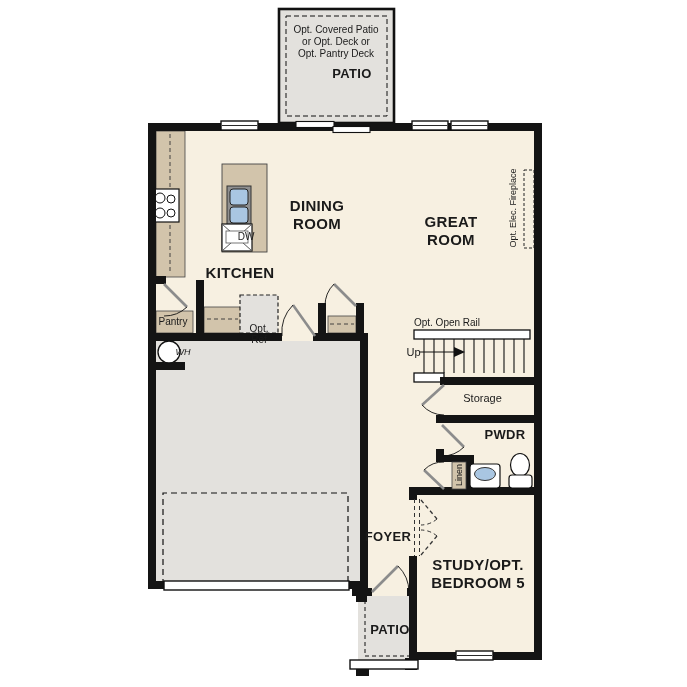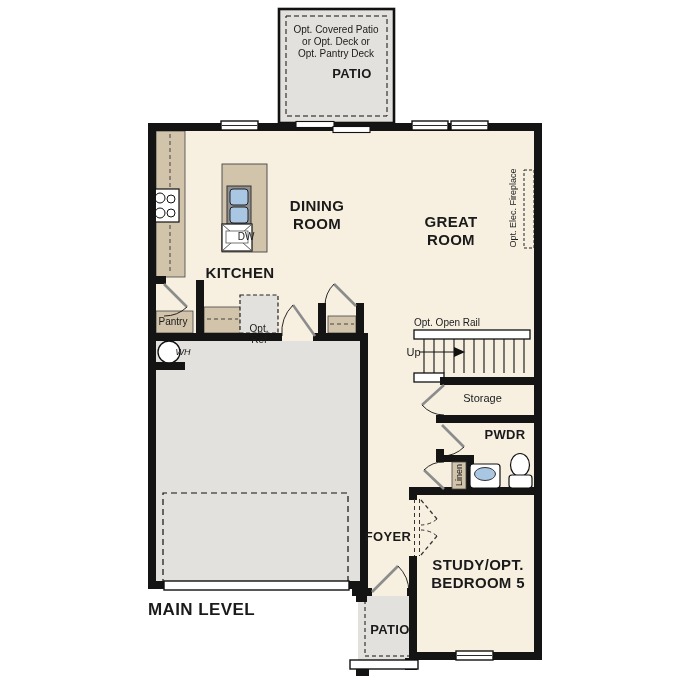--- a/index.html
+++ b/index.html
@@ -225,15 +225,14 @@
 <div class="lbl s10" style="left:237px;top:237px;padding-left:18px;">DW</div>
 
 
 <div class="lbl b s13" style="left:388px;top:537px;">FOYER</div>
 <div class="lbl b s15" style="left:478px;top:574px;">
   <span>STUDY/OPT.</span>
       <span>BEDROOM 5</span>
 </div>
 <div class="lbl b s13" style="left:390px;top:630px;">PATIO</div>
 
-<div class="lbl b s17 left-anchor" style="left:148px;top:610px;">MAIN LEVEL</div>
 
 </div>
 
 </body></html>

